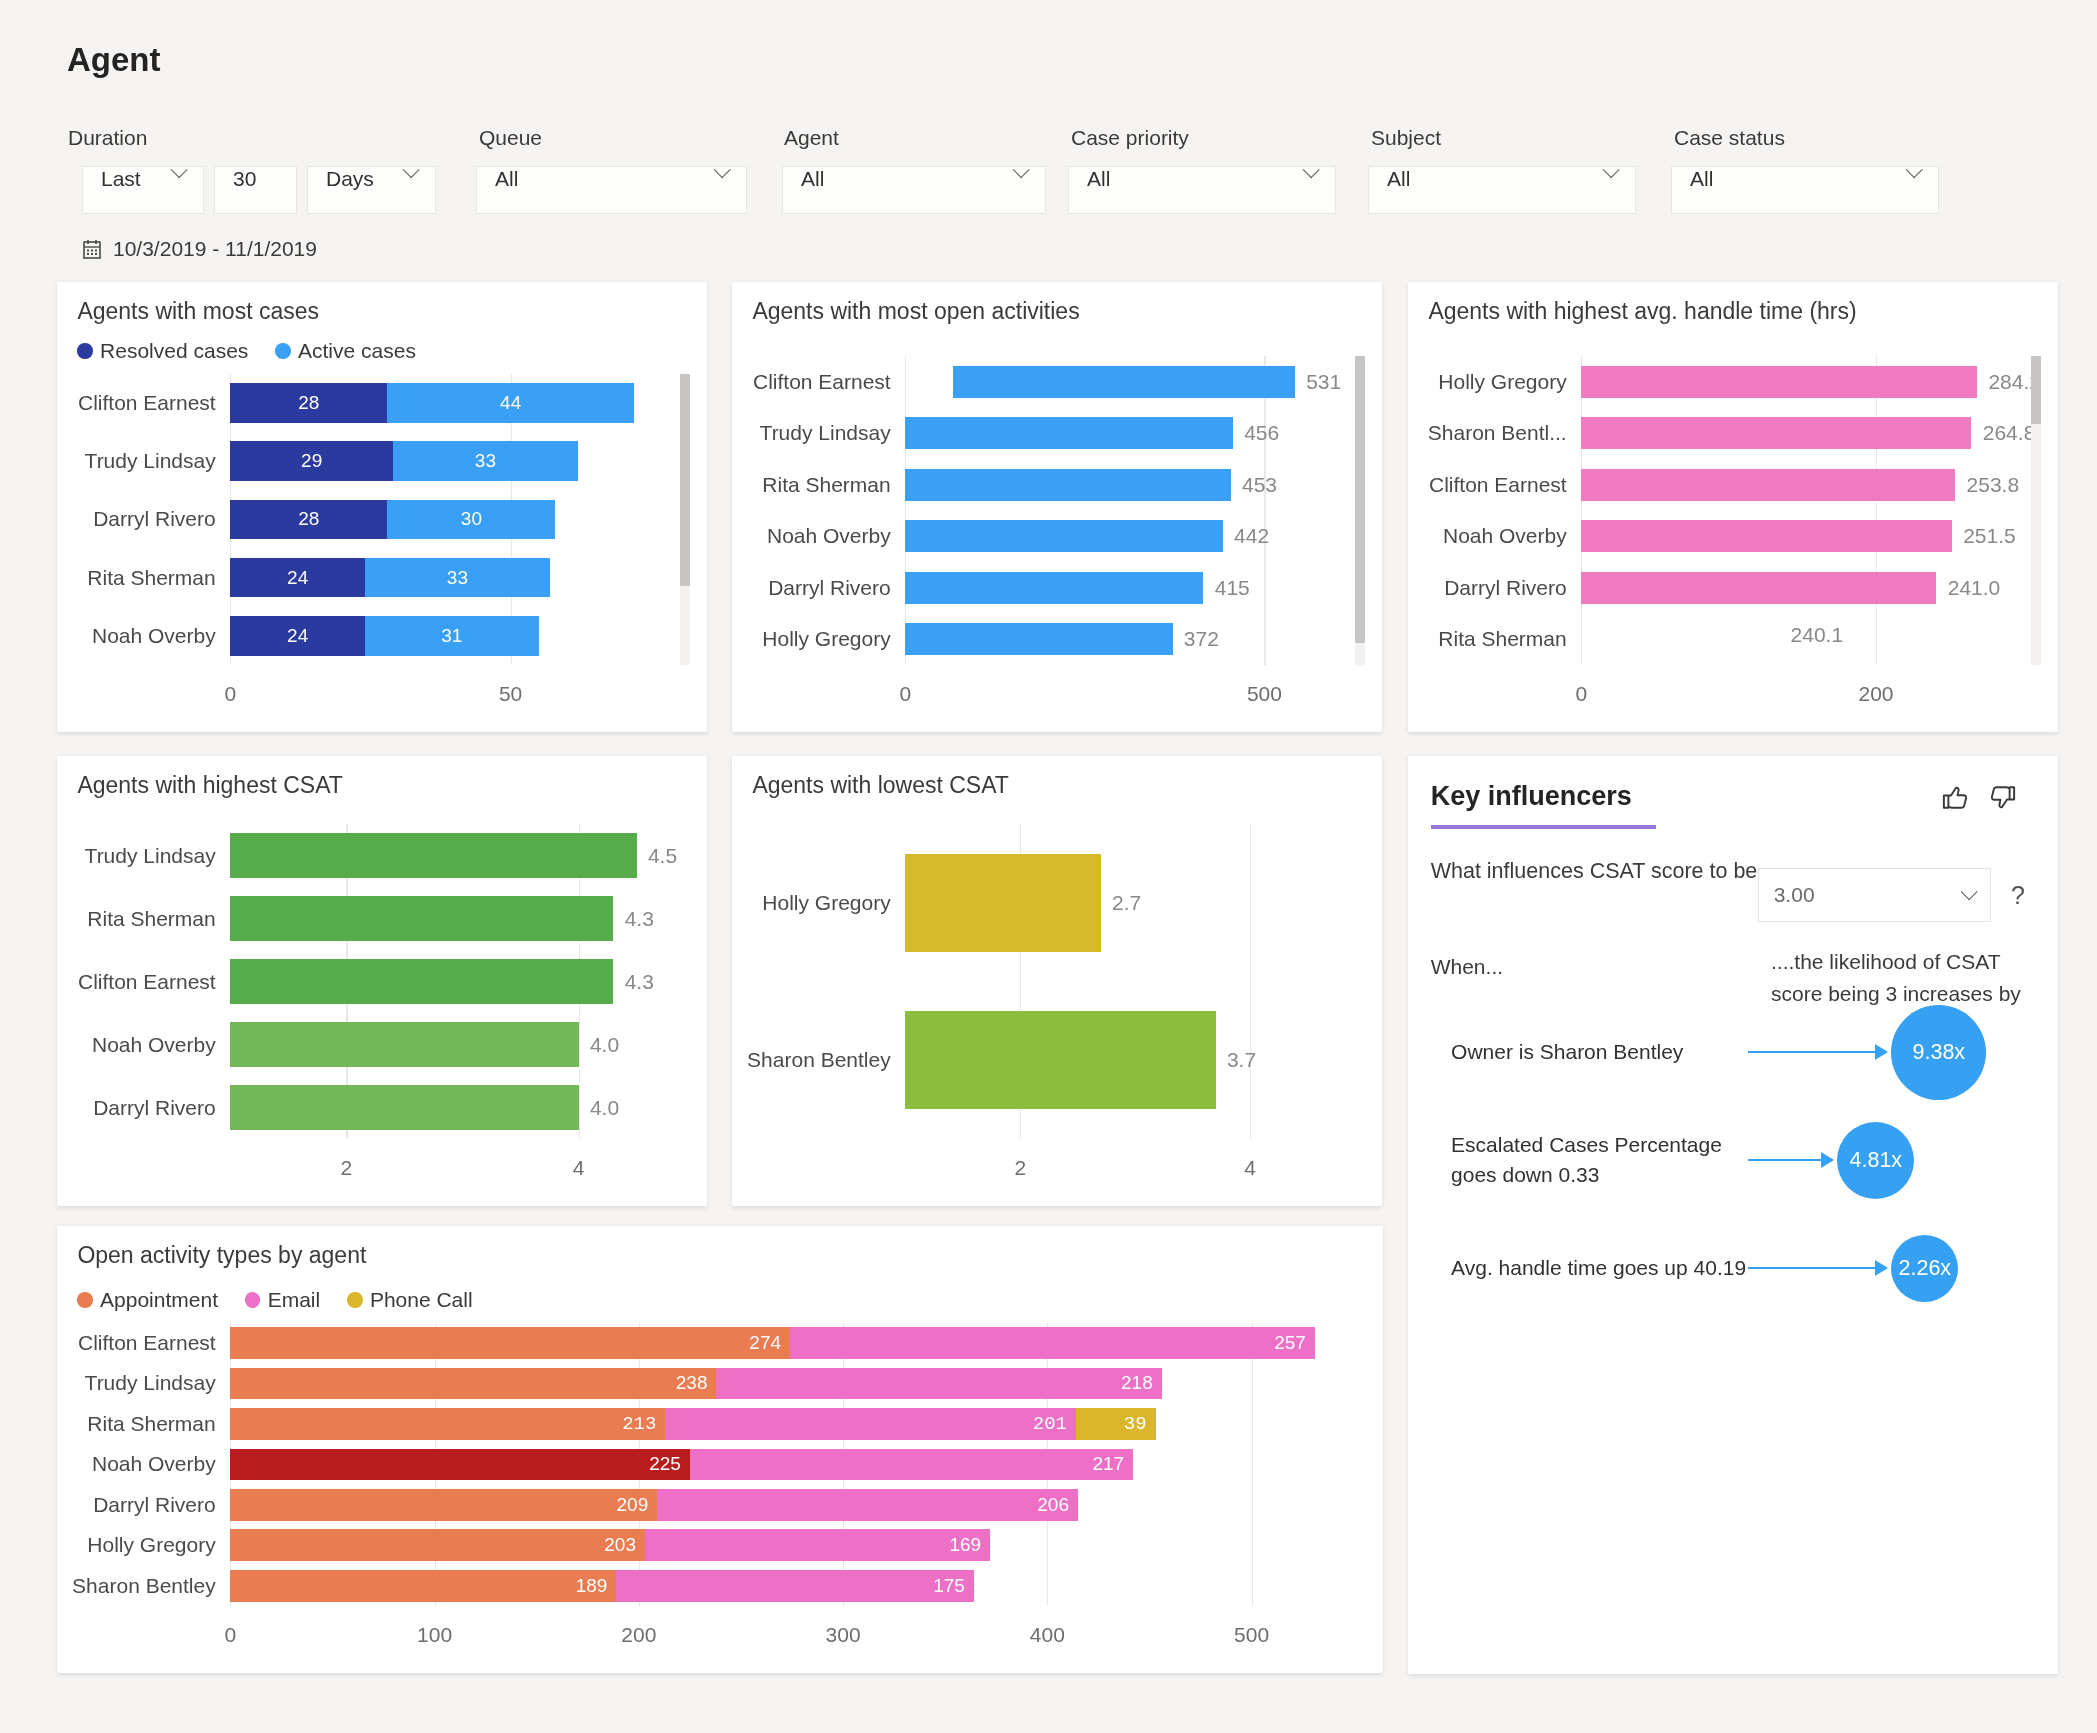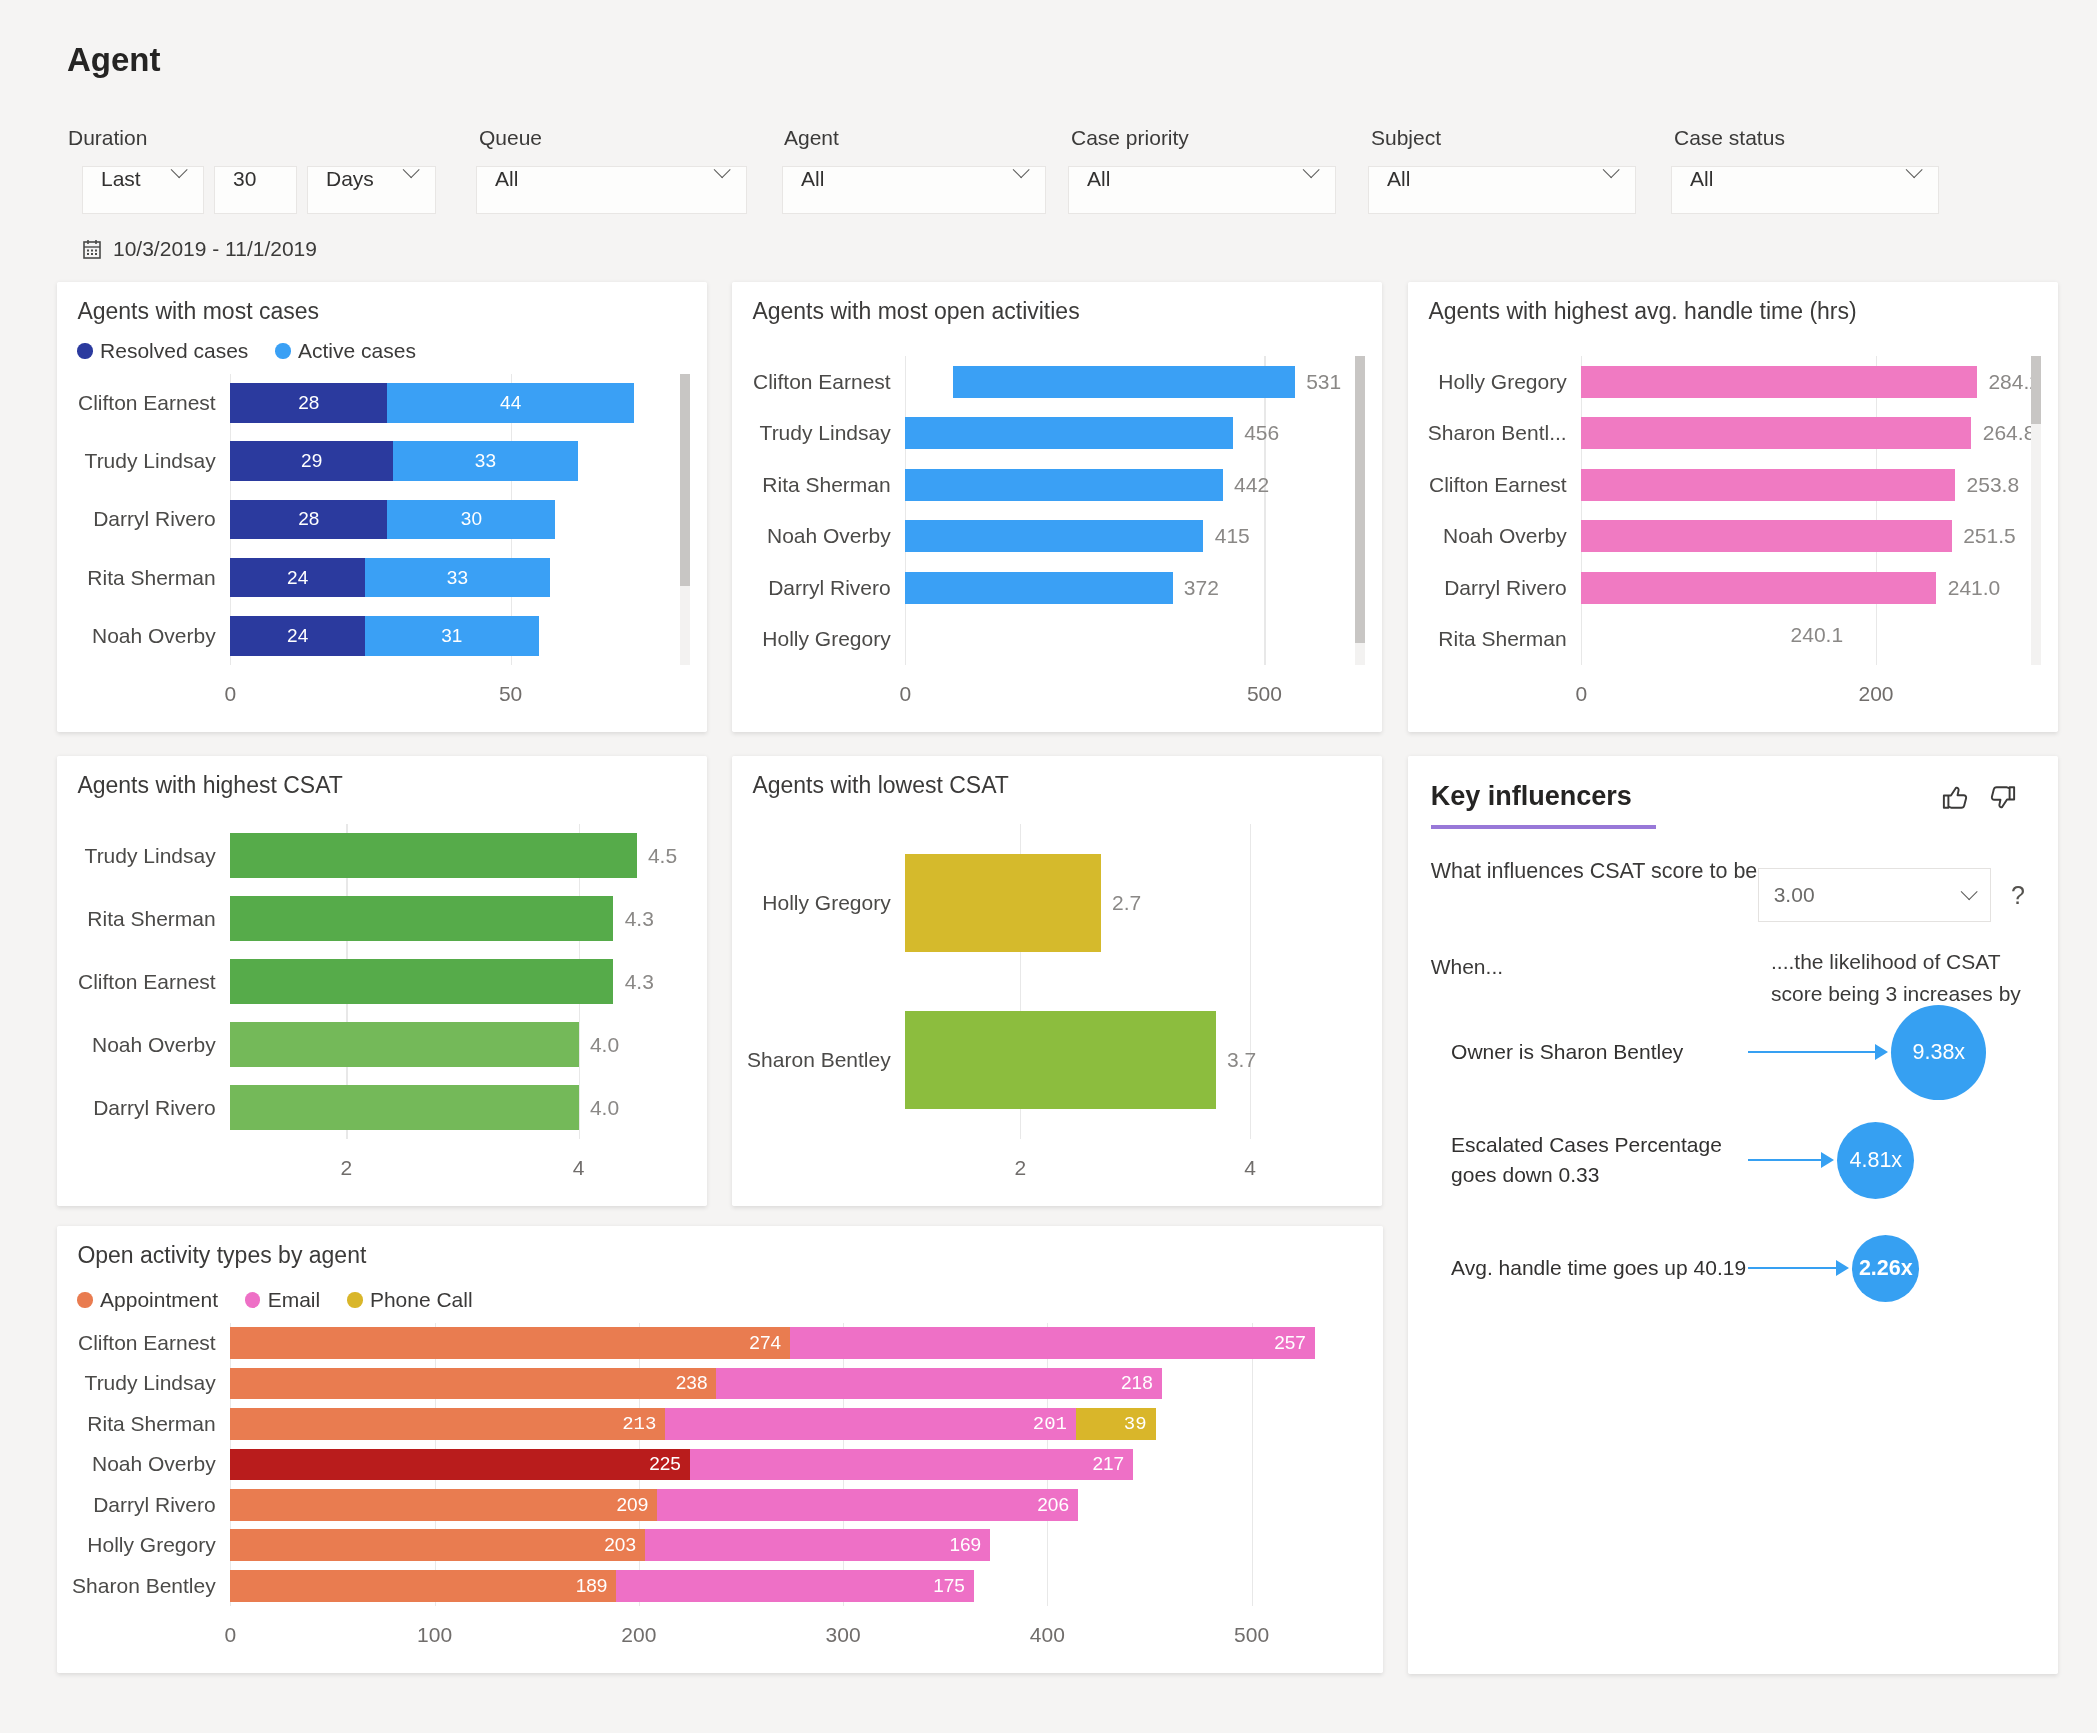--- a/index.html
+++ b/index.html
@@ -69,21 +69,21 @@
   .inf-row{height:108px;display:flex;align-items:center;}
   .inf-when{width:317px;flex:0 0 317px;font-size:21px;color:#323130;line-height:1.45;
             padding-left:20.4px;box-sizing:border-box;}
   .inf-arrow{flex:1;height:2.8px;background:#36a0f2;position:relative;margin-right:14.7px;}
   .inf-arrow::after{content:'';position:absolute;right:-11.3px;top:50%;transform:translateY(-50%);
             border-left:13.6px solid #36a0f2;border-top:8.5px solid transparent;border-bottom:8.5px solid transparent;}
   .bubble{border-radius:50%;background:#36a0f2;color:#fff;display:flex;align-items:center;
           justify-content:center;font-size:21.5px;flex:0 0 auto;}
   .b0{width:95px;height:95px;margin-right:49px;}
   .b1{width:77px;height:77px;margin-right:121px;}
-  .b2{width:67px;height:67px;margin-right:116px;font-weight:bold;}
+  .b2{width:67px;height:67px;margin-right:77px;}
 </style>
 </head>
 <body>
 
 <div id="canvas">
 
   <div class="page-title">Agent</div>
 
   <div class="flabel" style="left:68px">Duration</div>
   <div class="flabel" style="left:479px">Queue</div>
@@ -252,20 +252,26 @@
               <div class="brow" style="height: 16.6667%;">
                 <div class="bwrap" style="height: 62%; padding-left: 48px;">
                   <div class="seg" style="width: 82.9688%; background: rgb(58, 160, 245);"></div>
                   <div class="olabel">531</div>
                 </div>
               </div>
               <div class="brow" style="height: 16.6667%;">
                 <div class="bwrap" style="height: 62%;">
                   <div class="seg" style="width: 71.25%; background: rgb(58, 160, 245);"></div>
                   <div class="olabel">456</div>
+                </div>
+              </div>
+              <div class="brow" style="height: 16.6667%;">
+                <div class="bwrap" style="height: 62%;">
+                  <div class="seg" style="width: 70.7812%; background: rgb(58, 160, 245);"></div>
+                  <div class="olabel">453</div>
                 </div>
               </div>
               <div class="brow" style="height: 16.6667%;">
                 <div class="bwrap" style="height: 62%;">
                   <div class="seg" style="width: 69.0625%; background: rgb(58, 160, 245);"></div>
                   <div class="olabel">442</div>
                 </div>
               </div>
               <div class="brow" style="height: 16.6667%;">
                 <div class="bwrap" style="height: 62%;">

